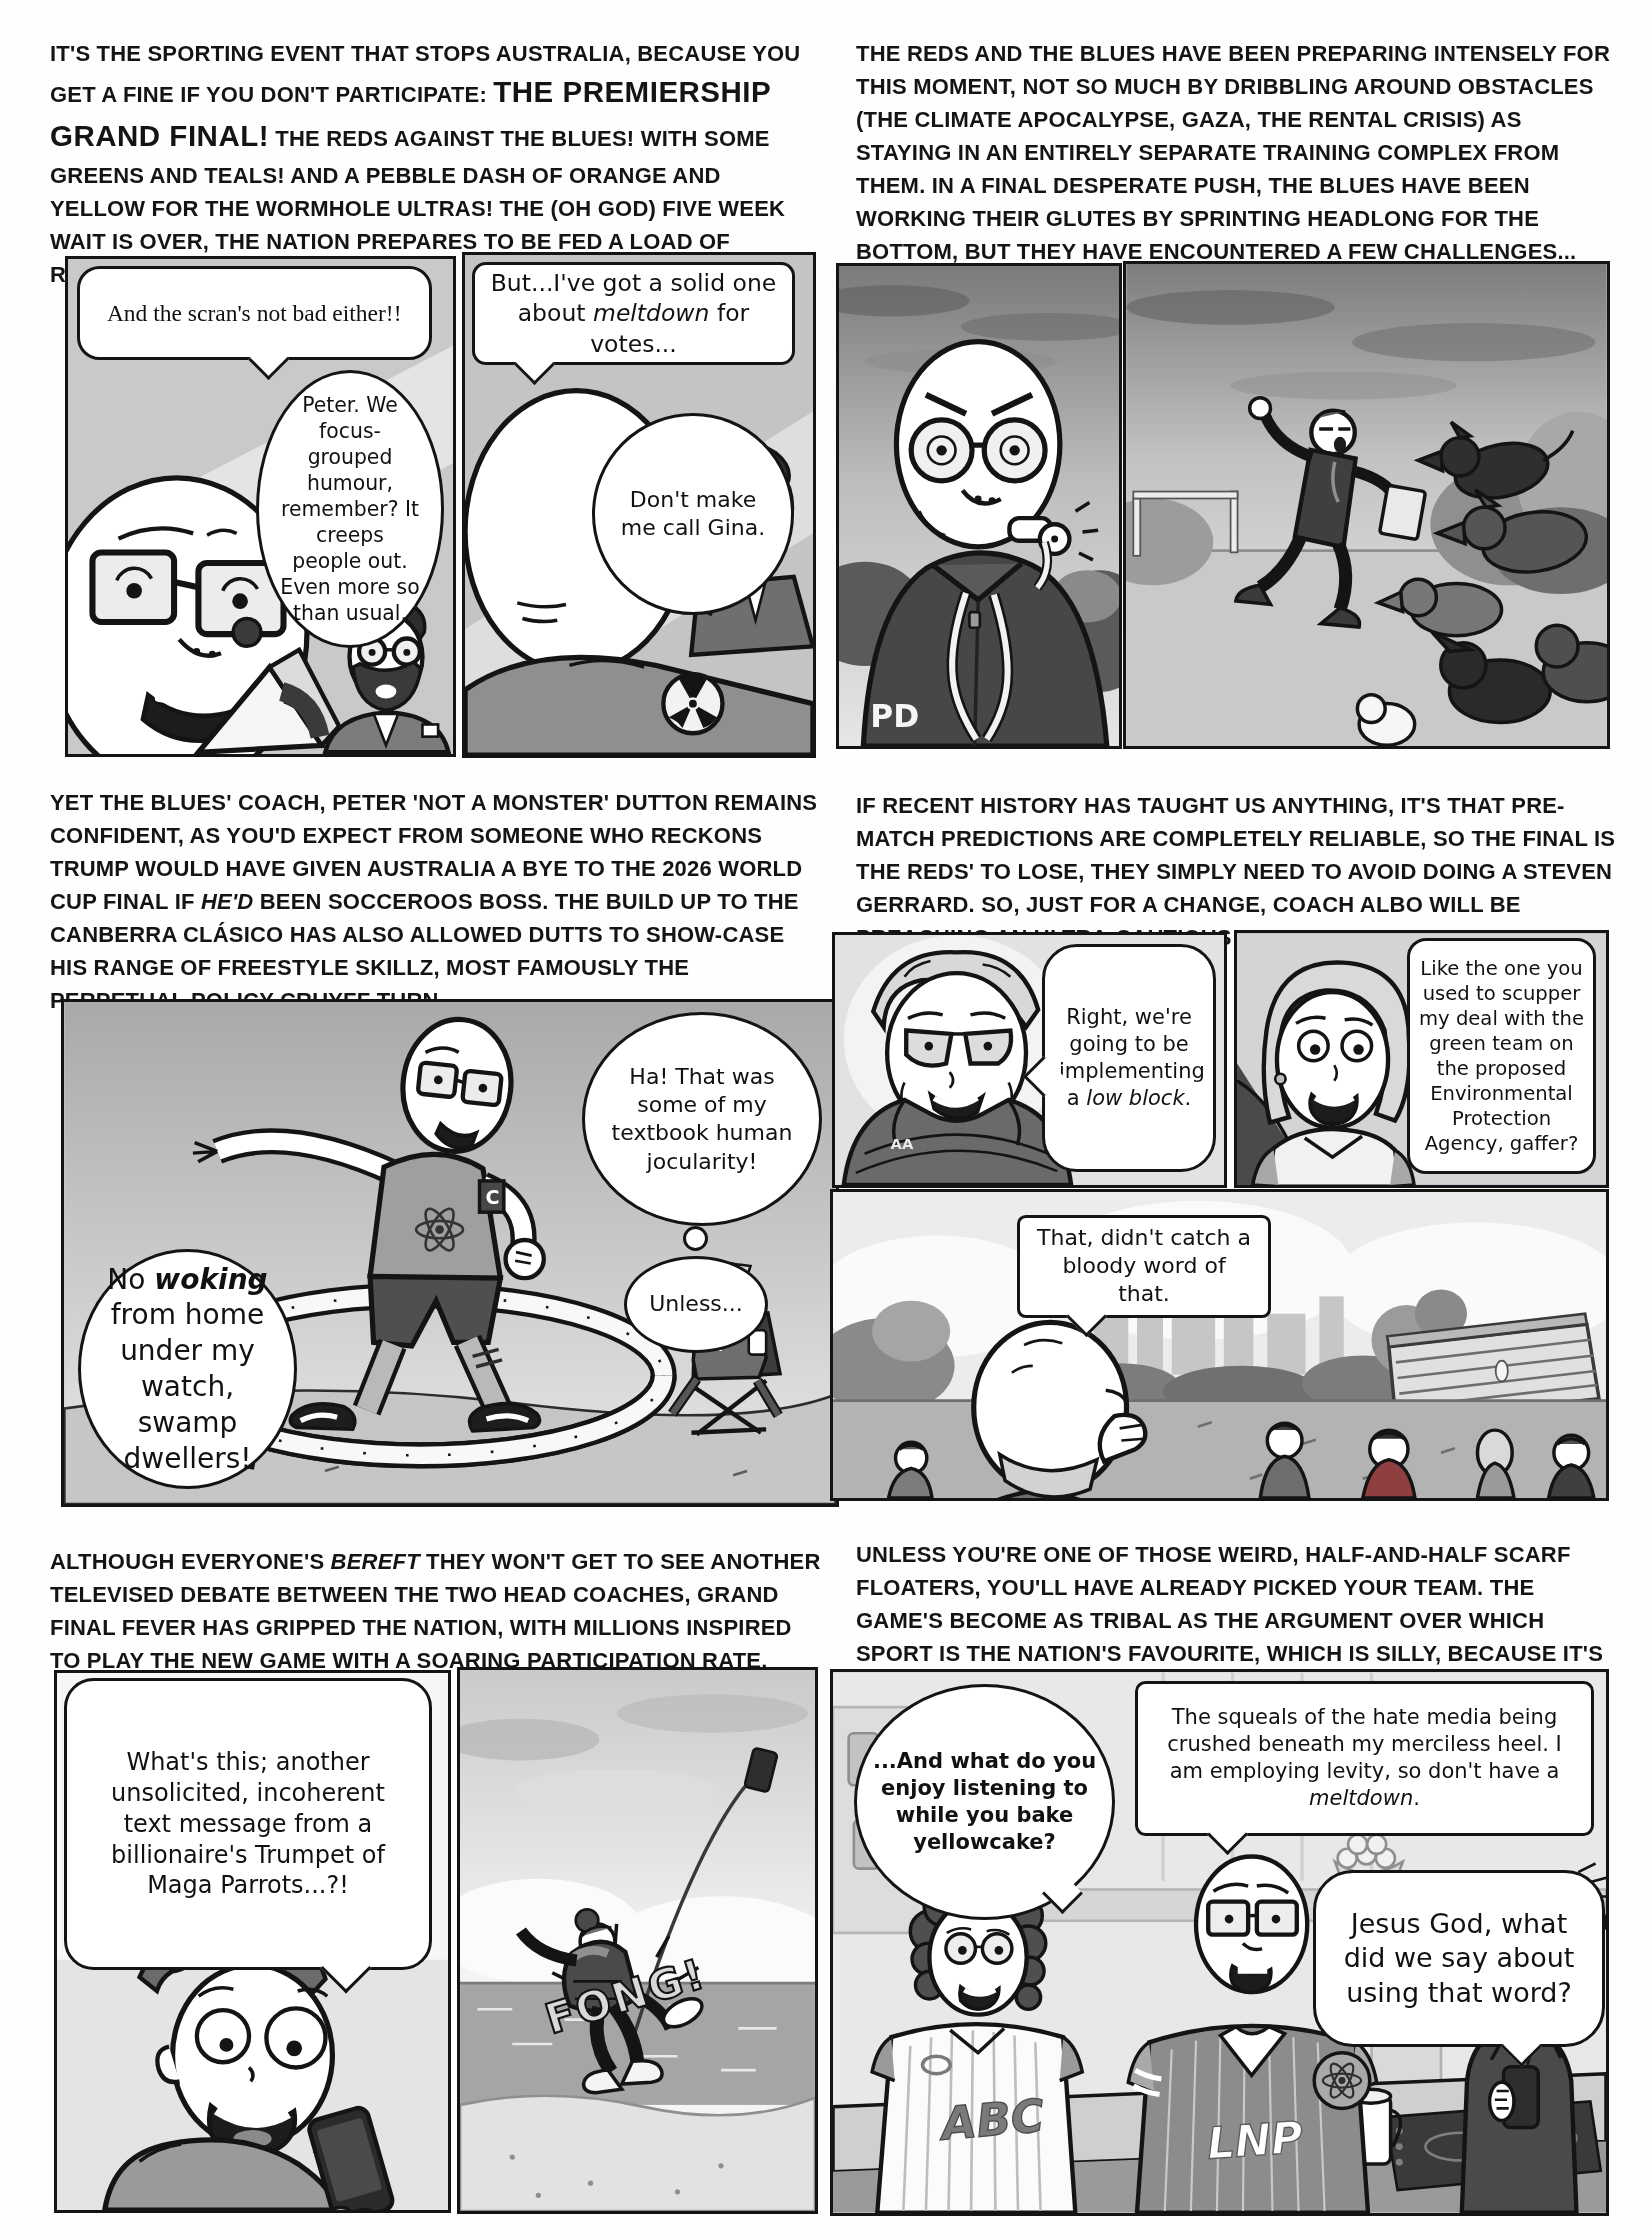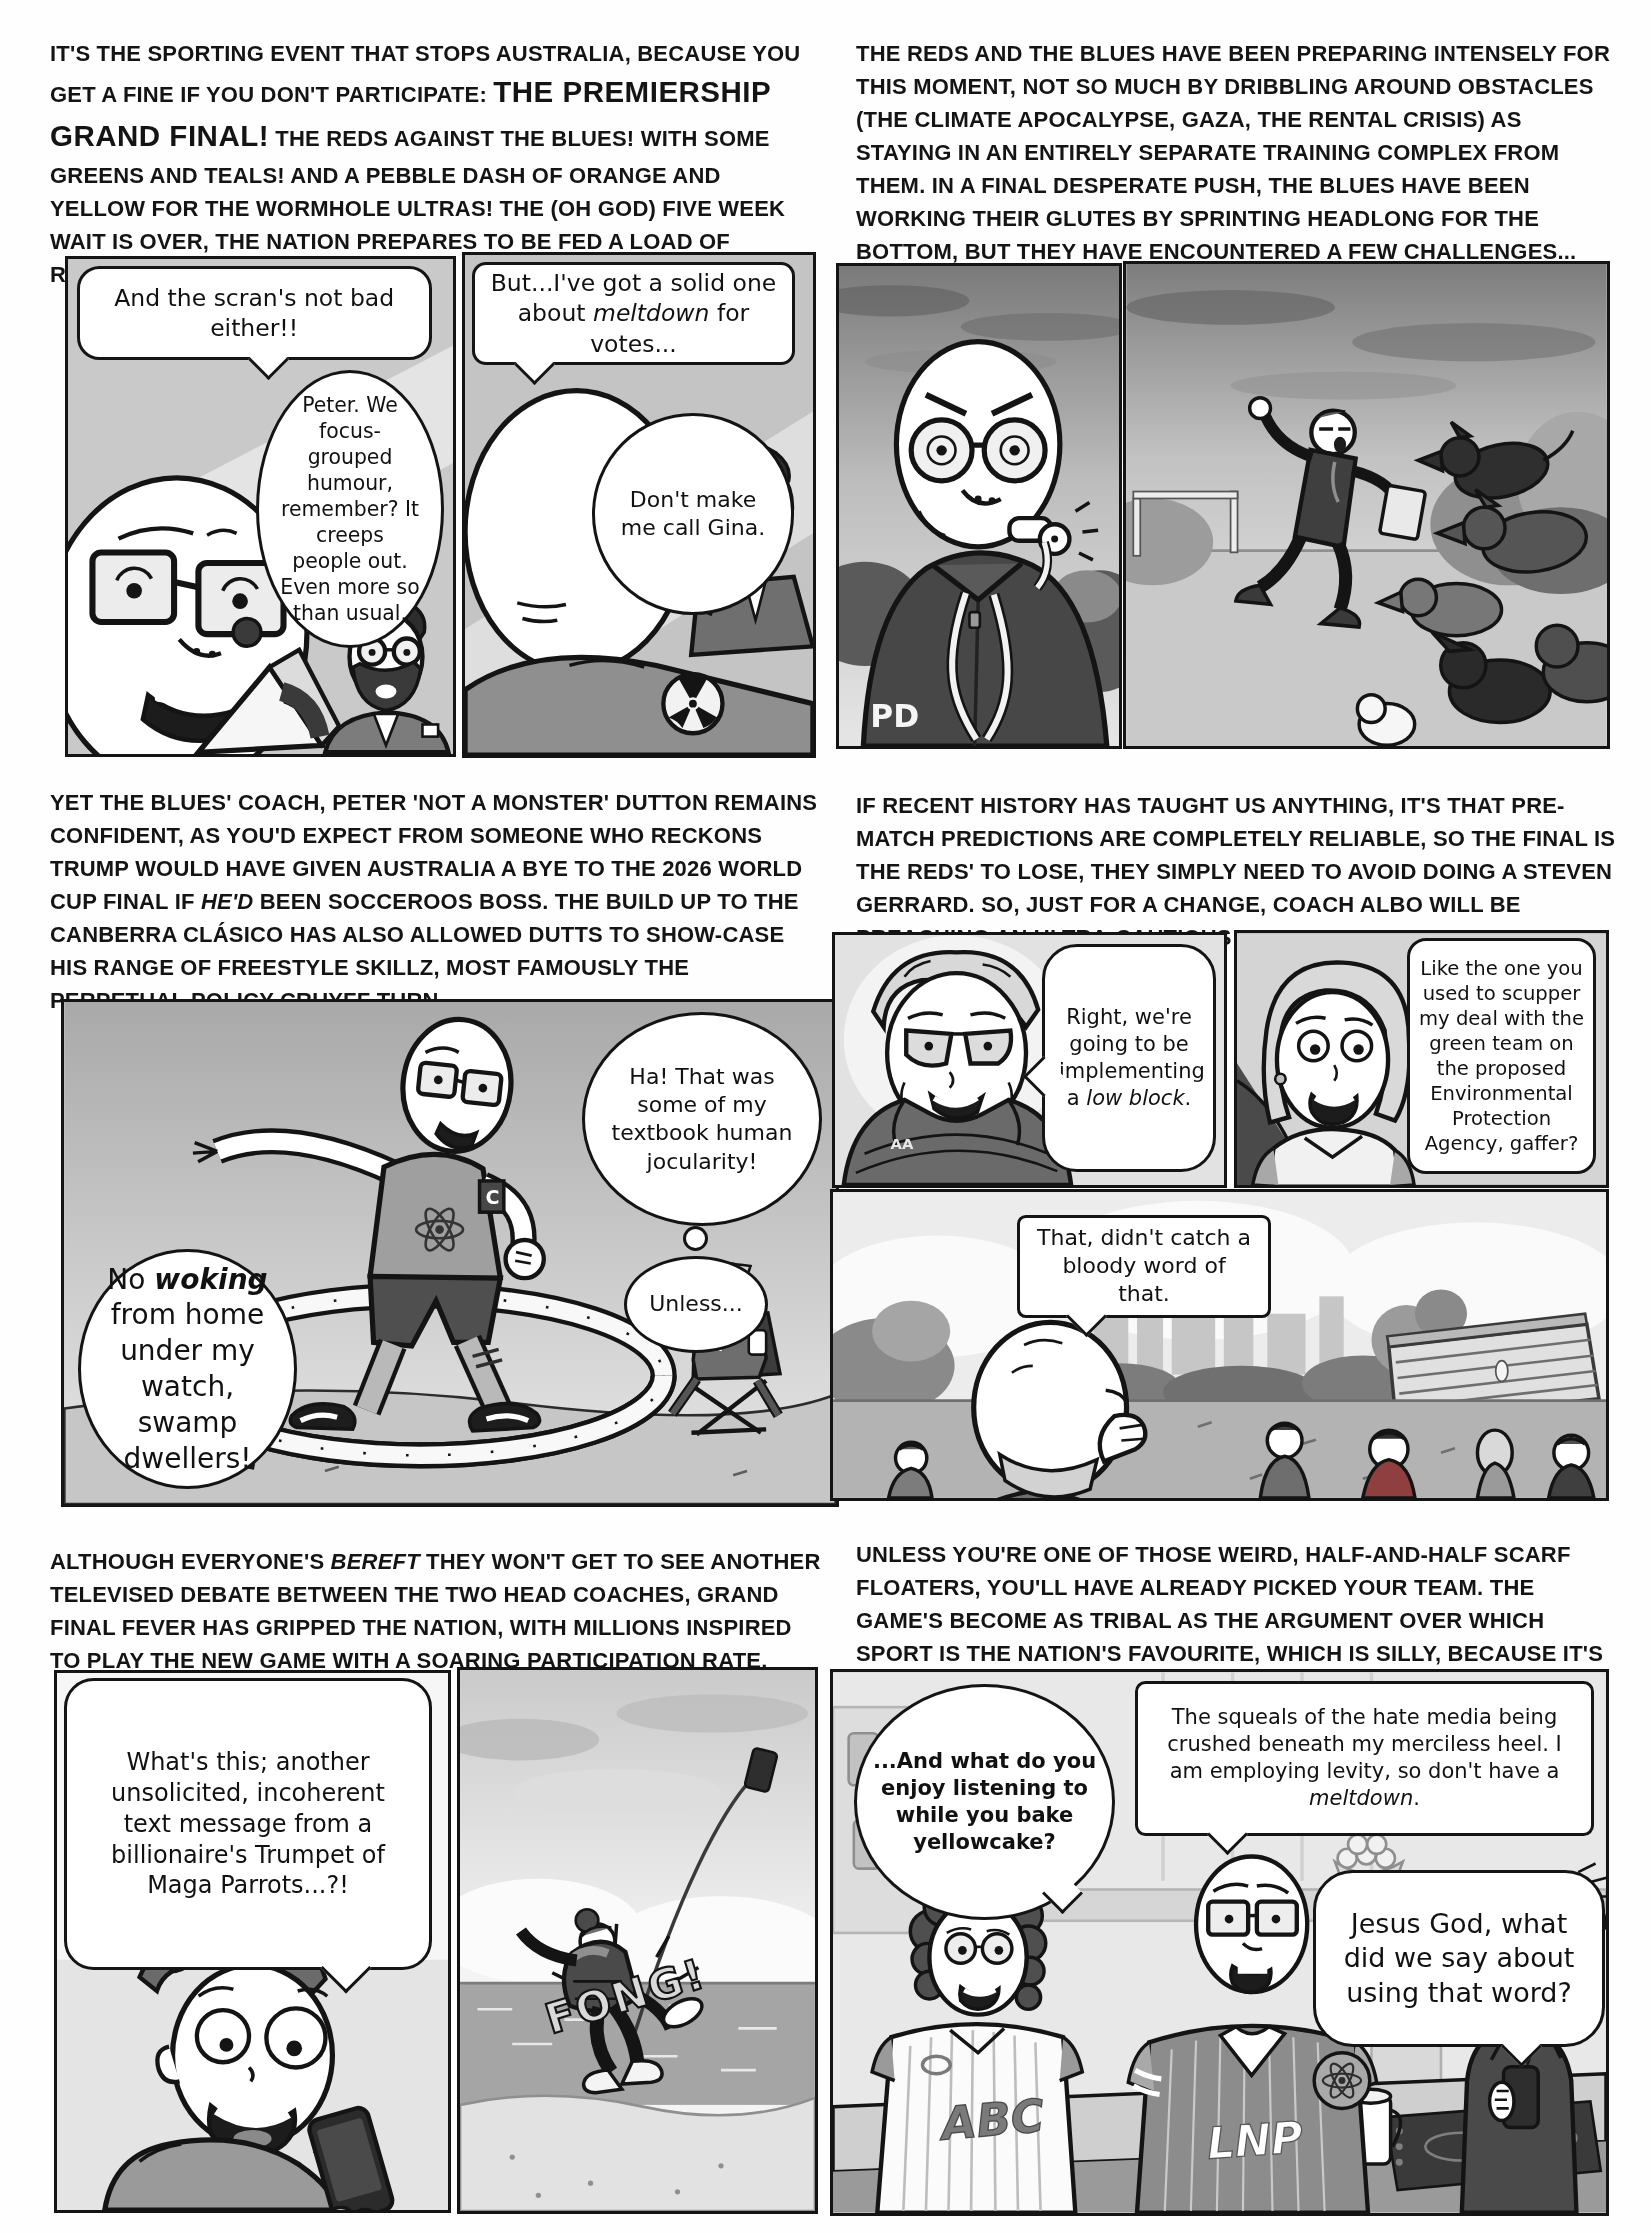--- a/index.html
+++ b/index.html
@@ -16,21 +16,21 @@
   .panel svg{position:absolute;left:0;top:0;}
   
   .bubble{position:absolute;background:#fff;border:3.5px solid #141414;z-index:6;
           display:flex;align-items:center;justify-content:center;text-align:center;
           font-size:21px;line-height:1.28;color:#111;padding:8.7px 14px;box-sizing:border-box;}
   .bubble .inner{width:100%;}
   .tail{position:absolute;width:26px;height:26px;background:#fff;z-index:7;transform:rotate(45deg);}
   .tail.down{border-right:3.5px solid #141414;border-bottom:3.5px solid #141414;}
   .tail.left{border-left:3.5px solid #141414;border-bottom:3.5px solid #141414;}
   
-  #bub-scran-main{left:8.7px;top:7px;width:355px;height:94px;border-radius:22.6px;font-size:23.5px;}
+  #bub-scran-main{left:8.7px;top:7px;width:355px;height:94px;border-radius:22.6px;font-size:23.5px;font-family:Liberation Serif, serif;}
   #bub-scran-main .tail{bottom:-16.5px;left:174px;}
   #bub-scran-reply{left:188px;top:111px;width:188px;height:278px;border-radius:50%;font-size:20.4px;padding:21px;text-align:center;}
   #bub-fission-main{left:7px;top:7px;width:323px;height:103px;border-radius:14px;font-size:23.5px;}
   #bub-fission-main .tail{bottom:-16.5px;left:45px;}
   #bub-fission-reply{left:127px;top:158px;width:202px;height:202px;border-radius:50%;font-size:22px;}
   #bub-hoop-left{left:14px;top:247px;width:219px;height:240px;border-radius:50%;font-size:28px;}
   #bub-hoop-right{left:518px;top:10.4px;width:240px;height:214px;border-radius:50%;font-size:22px;}
   #bub-hoop-small{left:560px;top:254px;width:144px;height:97px;border-radius:50%;font-size:22px;}
   #bub-phone{left:7px;top:5.2px;width:368px;height:292px;border-radius:29.5px;font-size:24px;padding:15.6px 22.6px;}
   #bub-phone .tail{bottom:-19px;left:261px;width:33px;height:33px;}
@@ -520,21 +520,21 @@
       <path d="M34 252 q106 -44 212 0 M24 274 q116 -50 232 -2" stroke="#141414" stroke-width="3" fill="none"></path>
       <path d="M80 190 q-18 26 -10 52 M200 190 q18 26 10 52" stroke="#141414" stroke-width="4" fill="none"></path>
       <text x="64" y="246" font-size="17" font-weight="bold" fill="#e8e8e8" font-family="DejaVu Sans, sans-serif">AA</text>
     </svg>
     <div class="bubble" id="bub-lowblock">
       <div class="inner"><span>Right, we're going to be implementing a </span><span class="em-ital">low block</span><span>.</span></div>
       <div class="tail left"></div>
     </div>
   </div>
 
-  <div class="panel" style="left:1234px;top:930px;width:369px;height:252px;background:#0f172a;">
+  <div class="panel" style="left:1234px;top:930px;width:369px;height:252px;background:#1d4ed8;">
     <svg viewBox="0 0 425 290" width="369" height="252">
       <rect width="425" height="290" fill="#d4d4d4"></rect>
       <polygon points="0,150 90,290 0,290" fill="#4a4a4a"></polygon>
       <path d="M0 170 q50 30 80 120" stroke="#141414" stroke-width="4" fill="none"></path>
       <g transform="translate(112,152)">
         <path d="M-78 -40 Q-66 -122 10 -118 Q86 -114 86 -30 Q90 30 70 64 L48 56 Q64 10 58 -40 Q40 -88 -10 -86 Q-58 -80 -62 -30 Q-66 20 -52 60 L-74 66 Q-86 16 -78 -40 Z" fill="#d9d9d9" stroke="#141414" stroke-width="5"></path>
         <ellipse cx="-2" cy="-6" rx="64" ry="78" fill="#ffffff" stroke="#141414" stroke-width="5"></ellipse>
         <path d="M-44 -48 q16 -10 34 -6 M12 -52 q18 -4 32 6" stroke="#141414" stroke-width="4" fill="none"></path>
         <circle cx="-24" cy="-22" r="17" fill="#ffffff" stroke="#141414" stroke-width="4"></circle>
         <circle cx="26" cy="-22" r="17" fill="#ffffff" stroke="#141414" stroke-width="4"></circle>

